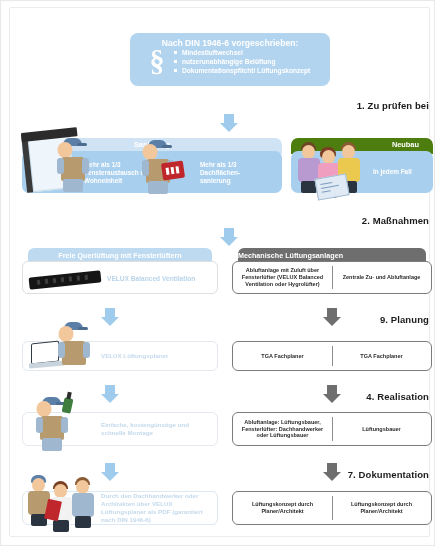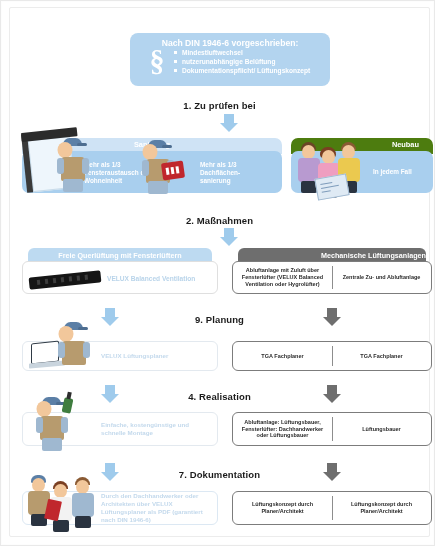--- a/index.html
+++ b/index.html
@@ -22,21 +22,21 @@
   .arr-blue .shaft{background:#9fcbec;}
   .arr-blue .head{border-top-color:#9fcbec;}
   .arr-gray .shaft{background:#6e6e6e;}
   .arr-gray .head{border-top-color:#6e6e6e;}
   .shaft{position:absolute;left:50%;transform:translateX(-50%);top:0;width:10px;height:9px;}
   .head{position:absolute;left:50%;transform:translateX(-50%);top:9px;
         width:0;height:0;border-left:9px solid transparent;border-right:9px solid transparent;
         border-top:9px solid #000;}
 
   .step-title{
-    position:absolute;text-align:center;width:100%;left:0;
+    position:absolute;text-align:right;width:100%;left:0;
     font-size:9.5px;font-weight:bold;color:#1b1b1b;letter-spacing:.1px;
   }
 
   
   .hdr{
     position:absolute;left:120px;top:25px;width:200px;height:53px;
     background:#b3d4ef;border-radius:8px;
   }
   .hdr-title{
     position:absolute;left:0;top:5px;width:100%;text-align:center;
@@ -122,21 +122,21 @@
   .s2-left .cap{position:absolute;left:6px;top:0;width:184px;height:16px;background:#bddaf1;border-radius:6px 6px 0 0;}
   .s2-left .cap span{position:absolute;left:0;top:3px;width:100%;text-align:center;font-size:7.2px;font-weight:bold;color:#ffffff;}
   .s2-left .body{position:absolute;left:0;top:13px;width:196px;height:33px;background:#ffffff;border:1px solid #dfdfdf;border-radius:6px;box-sizing:border-box;}
   .vx-txt{position:absolute;font-size:6.6px;font-weight:bold;color:#b9d4ea;}
 
   .vent-prod{position:absolute;left:6px;top:12px;width:72px;height:12px;background:#151515;border-radius:2px;transform:rotate(-6deg);}
   .vent-prod .lv{position:absolute;top:3px;height:5px;width:3px;background:#3d3d3d;}
 
   .s2-right{position:absolute;left:222px;top:240px;width:200px;height:46px;}
   .s2-right .cap{position:absolute;left:6px;top:0;width:188px;height:16px;background:#6e6e6e;border-radius:6px 6px 0 0;}
-  .s2-right .cap span{position:absolute;left:0;top:3px;width:100%;text-align:right;font-size:7.2px;font-weight:bold;color:#ffffff;}
+  .s2-right .cap span{position:absolute;left:0;top:3px;width:100%;text-align:left;font-size:7.2px;font-weight:bold;color:#ffffff;}
   .s2-right .body{position:absolute;left:0;top:13px;width:200px;height:33px;background:#ffffff;border:1px solid #7c7c7c;border-radius:6px;box-sizing:border-box;}
 
   .split{position:absolute;top:4px;bottom:4px;left:50%;width:1px;background:#8d8d8d;}
   .half{position:absolute;top:0;height:100%;display:flex;align-items:center;justify-content:center;text-align:center;}
   .half span{font-size:5.5px;line-height:6.8px;color:#2b2b2b;font-weight:bold;padding:0 3px;}
   .hl{left:0;width:50%;} .hr{right:0;width:50%;}
 
   
   .row-left{position:absolute;left:12px;width:196px;background:#ffffff;border:1px solid #e3e9ef;border-radius:6px;box-sizing:border-box;}
   .row-right{position:absolute;left:222px;width:200px;background:#ffffff;border:1px solid #7c7c7c;border-radius:6px;box-sizing:border-box;}

